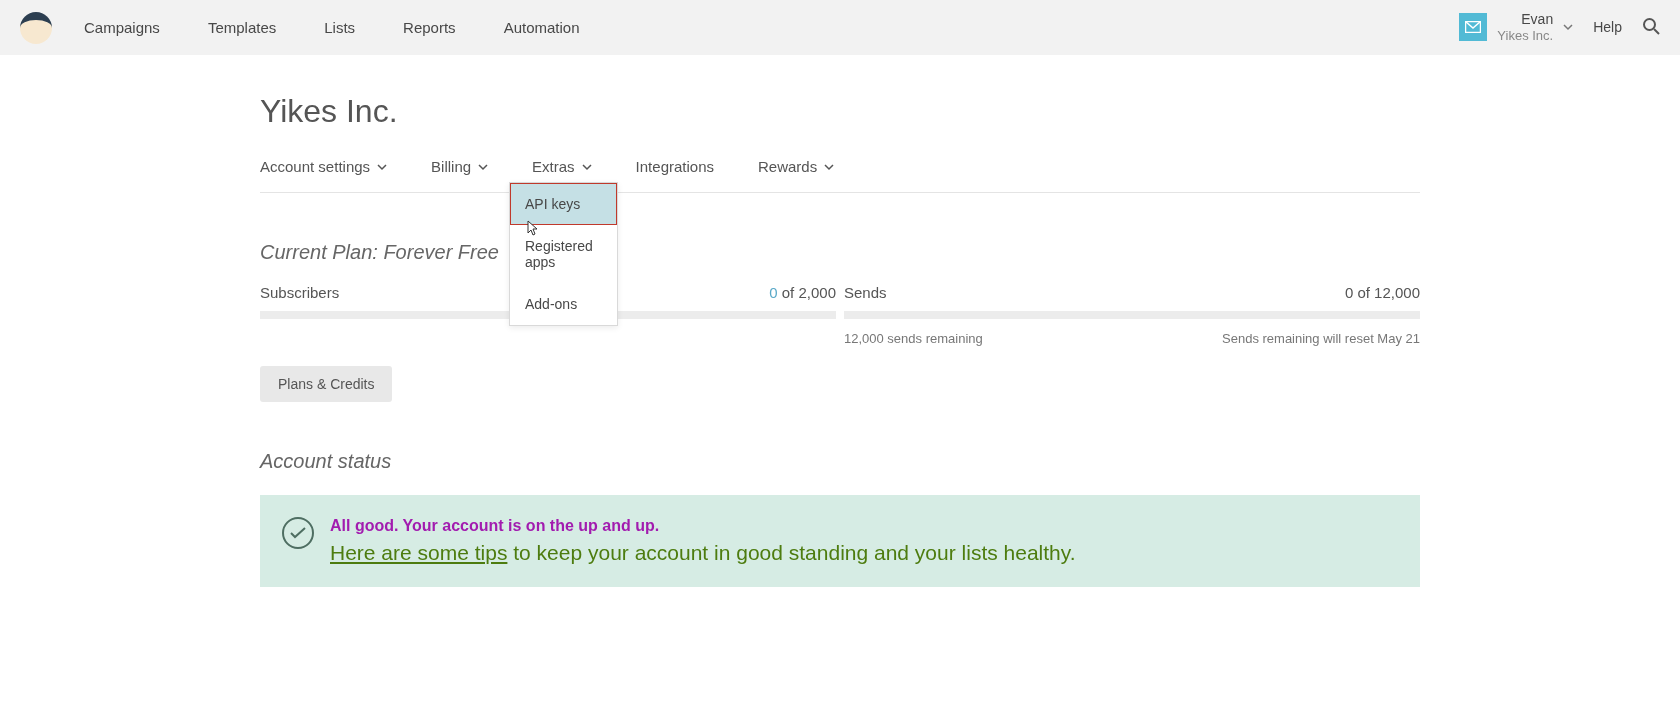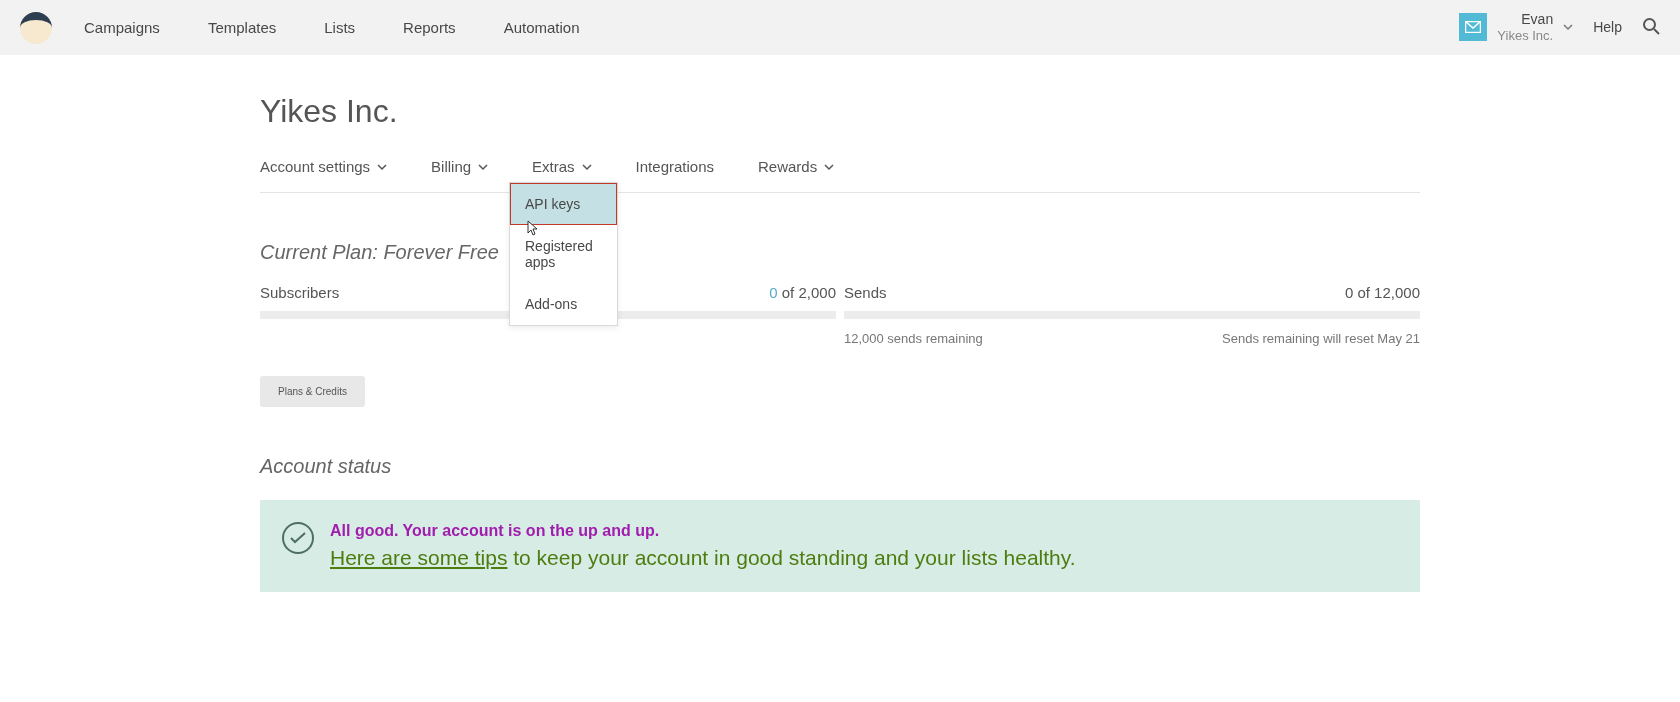--- a/index.html
+++ b/index.html
@@ -121,24 +121,24 @@
     height: 8px; background: #ececec; width: 100%;
   }
   .stat-foot {
     display: flex; justify-content: space-between;
     font-size: 13px; color: #777;
     margin-top: 12px;
   }
 
   .btn {
     display: inline-block;
-    margin-top: 30px;
+    margin-top: 20px;
     background: #e8e8e8;
     padding: 10px 18px;
-    font-size: 10px;
+    font-size: 14px;
     font-weight: 500;
     border-radius: 3px;
     color: #555;
     cursor: pointer;
   }
 
   .status-section { margin-top: 48px; }
   .status-head {
     font-size: 20px; font-style: italic; font-weight: 500;
     color: #666; margin-bottom: 22px;

